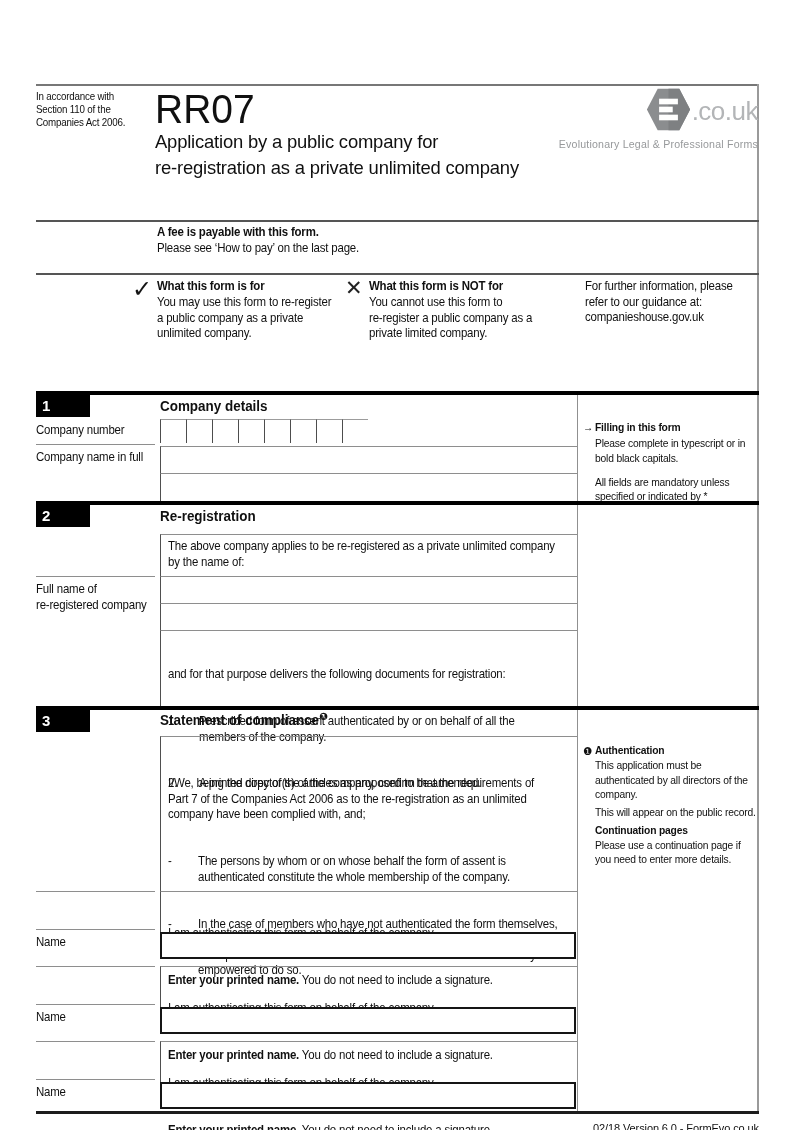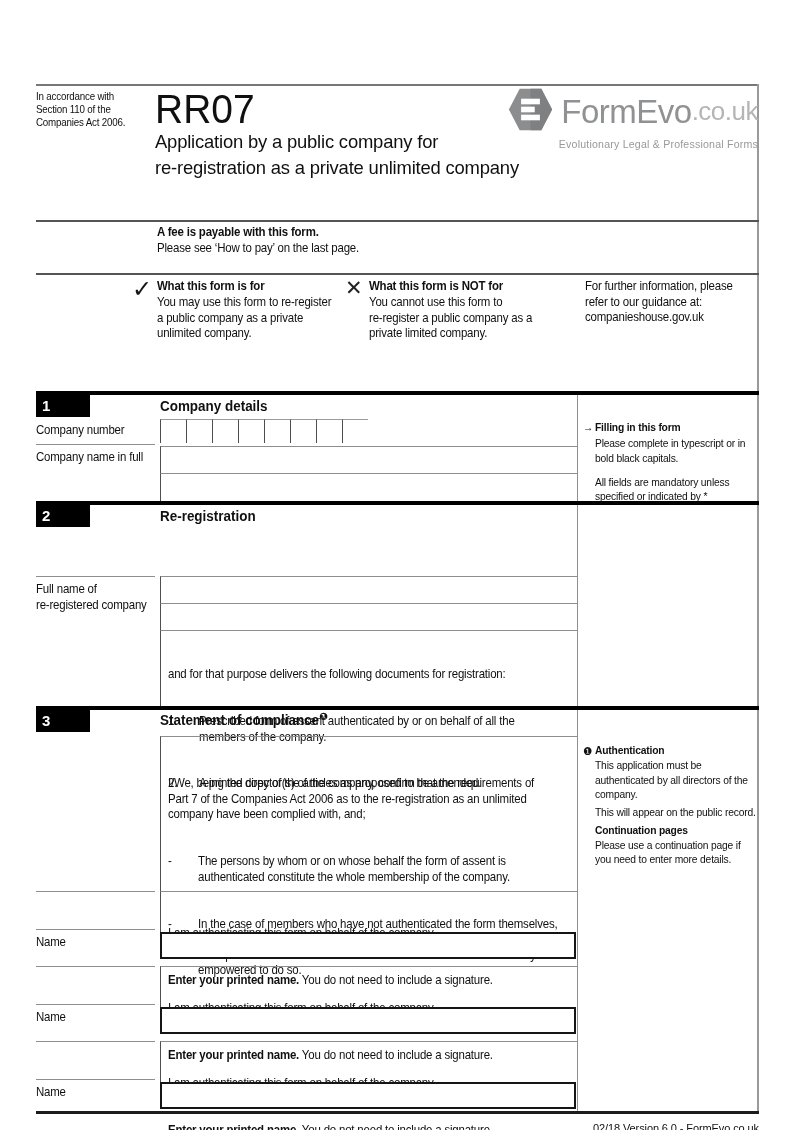--- a/index.html
+++ b/index.html
@@ -89,21 +89,20 @@
     <div class="logo-row">
       <span>
         <svg width="47" height="47" viewBox="0 0 100 100">
           <polygon points="27,6 73,6 96,50 73,94 27,94 4,50" fill="#8b8d8f"></polygon>
           <polygon points="50,6 73,6 96,50 73,94 50,94" fill="#7e8082"></polygon>
           <rect x="30" y="27" width="40" height="12" fill="#ffffff"></rect>
           <rect x="30" y="44" width="29" height="12" fill="#ffffff"></rect>
           <rect x="30" y="61" width="40" height="12" fill="#ffffff"></rect>
         </svg>
       </span>
-      <span class="brand">FormEvo</span>
         <span class="brand-suffix">.co.uk</span>
     </div>
     <div class="tagline">Evolutionary Legal &amp; Professional Forms</div>
   </div>
 
   <div class="abs hr2" style="left:36px; top:174px; width:723px;"></div>
   <div class="abs t b" style="left:157px; top:179px;">A fee is payable with this form.</div>
   <div class="abs t" style="left:157px; top:195px;">Please see ‘How to pay’ on the last page.</div>
   <div class="abs hr2" style="left:36px; top:227px; width:723px;"></div>
 
@@ -150,20 +149,24 @@
     <div class="sb-ind st" style="margin-top:2px;">Please complete in typescript or in
 bold black capitals.</div>
     <div class="sb-ind st" style="margin-top:10px;">All fields are mandatory unless
 specified or indicated by *</div>
   </div>
 
   <div class="abs bar" style="left:36px; top:455px; width:723px;"></div>
   <div class="abs numbox" style="left:36px; top:459px;">2</div>
   <div class="abs sec-title" style="left:160px; top:462px;">Re-registration</div>
 
+  <div class="abs fbox" style="left:160px; top:488px; width:417px; height:42px;">
+    <div class="t" style="margin:4px 0 0 7px;">The above company applies to be re-registered as a private unlimited company
+by the name of:</div>
+  </div>
 
   <div class="abs ln" style="left:36px; top:530px;"></div>
   <div class="abs t" style="left:36px; top:536px;">Full name of
 re-registered company</div>
   <input class="abs field" style="left: 160px; top: 530px; width: 417px; height: 27px;">
   <input class="abs field" style="left: 160px; top: 557px; width: 417px; height: 27px;">
 
   <div class="abs fbox" style="left:160px; top:584px; width:417px; height:76px;">
     <div class="t" style="margin:5px 0 0 7px; width:440px;">
       <div>and for that purpose delivers the following documents for registration:</div>

